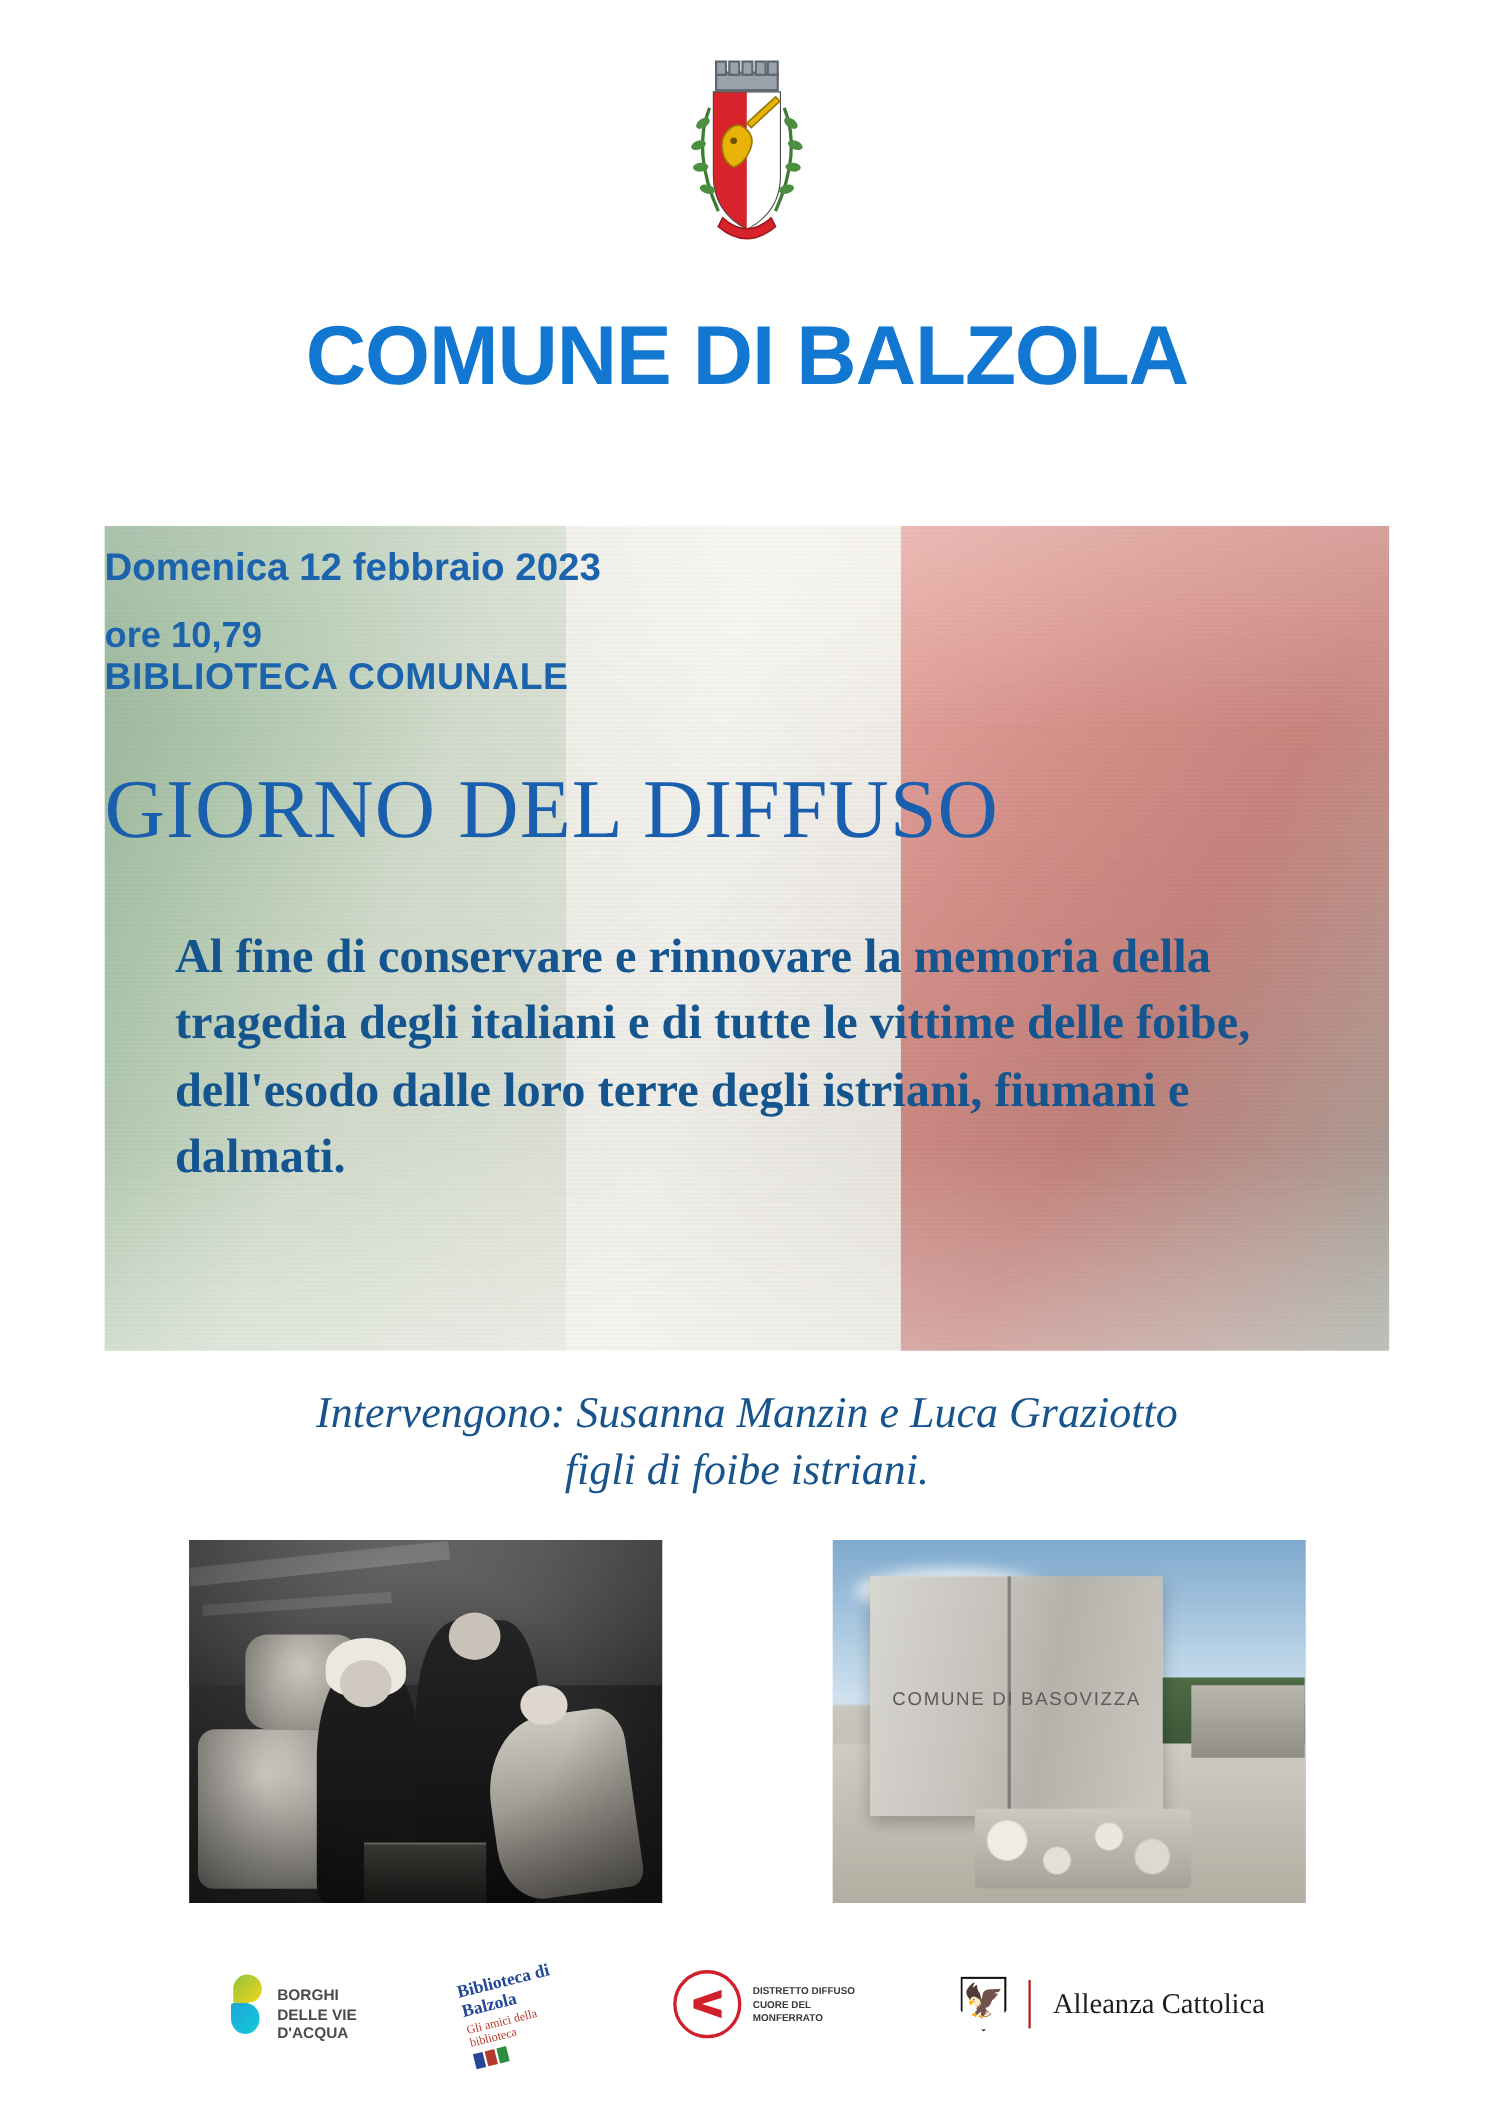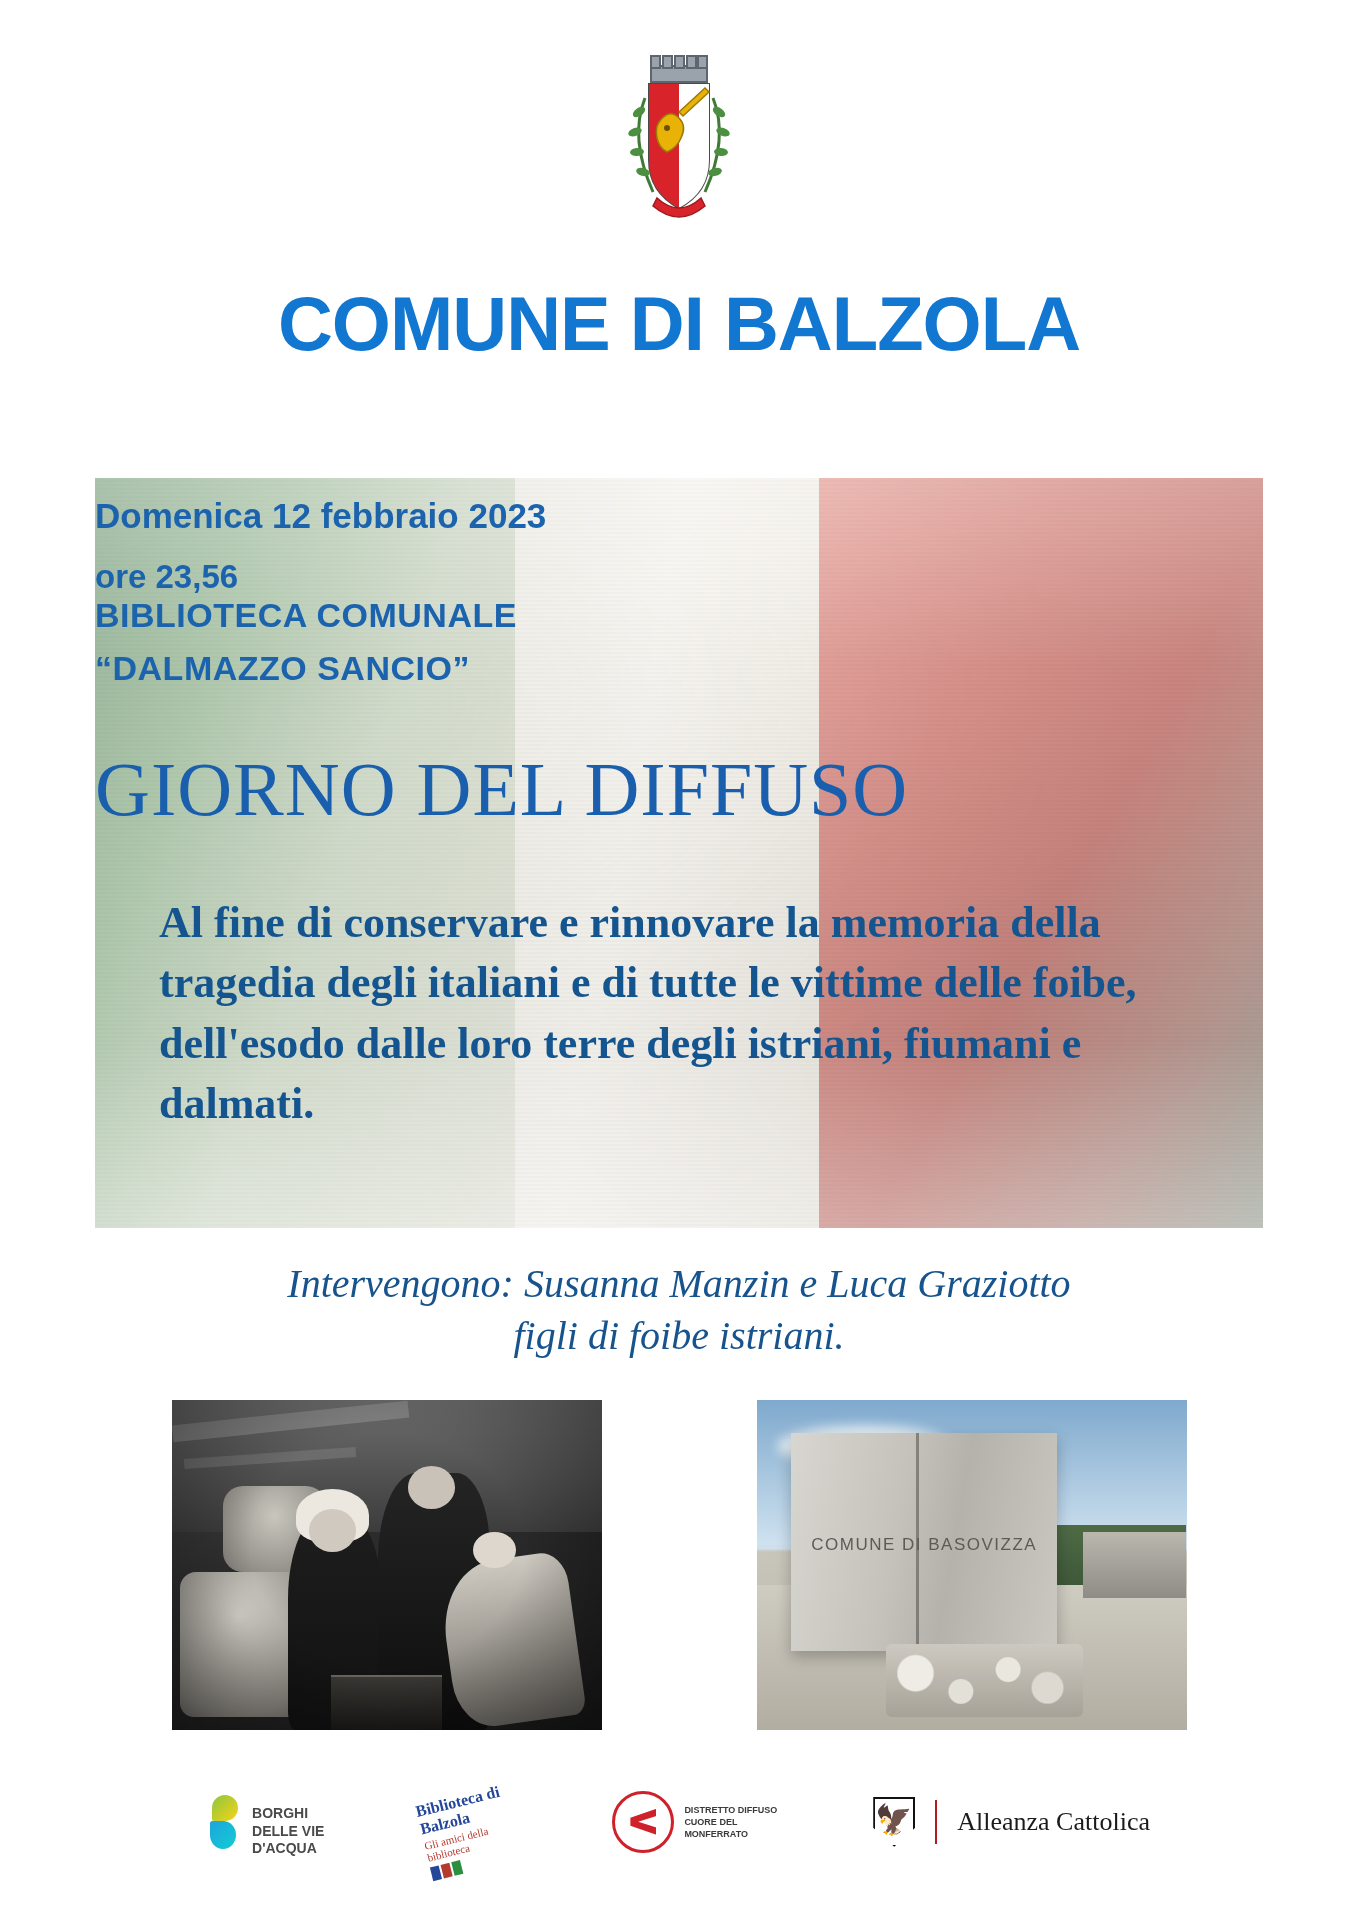--- a/index.html
+++ b/index.html
@@ -438,23 +438,22 @@
     <div class="flag">
       <div class="band band-green"></div>
       <div class="band band-white"></div>
       <div class="band band-red"></div>
     </div>
     <div class="grain"></div>
     <div class="fade"></div>
 
     <div class="banner-content">
       <div class="ev-date">Domenica 12 febbraio 2023</div>
-      <div class="ev-time">ore 23,56</div>
+      <div class="ev-time">ore 10,79</div>
       <div class="ev-place1">BIBLIOTECA COMUNALE</div>
-      <div class="ev-place2">“DALMAZZO SANCIO”</div>
       <div class="ev-heading">GIORNO DEL DIFFUSO</div>
       <div class="ev-body">Al fine di conservare e rinnovare la memoria della tragedia degli italiani e di tutte le vittime delle foibe, dell'esodo dalle loro terre degli istriani, fiumani e dalmati.</div>
     </div>
   </div>
 
   <div class="speakers">
     <div>Intervengono: Susanna Manzin e Luca Graziotto</div>
     <div>figli di foibe istriani.</div>
   </div>
 

